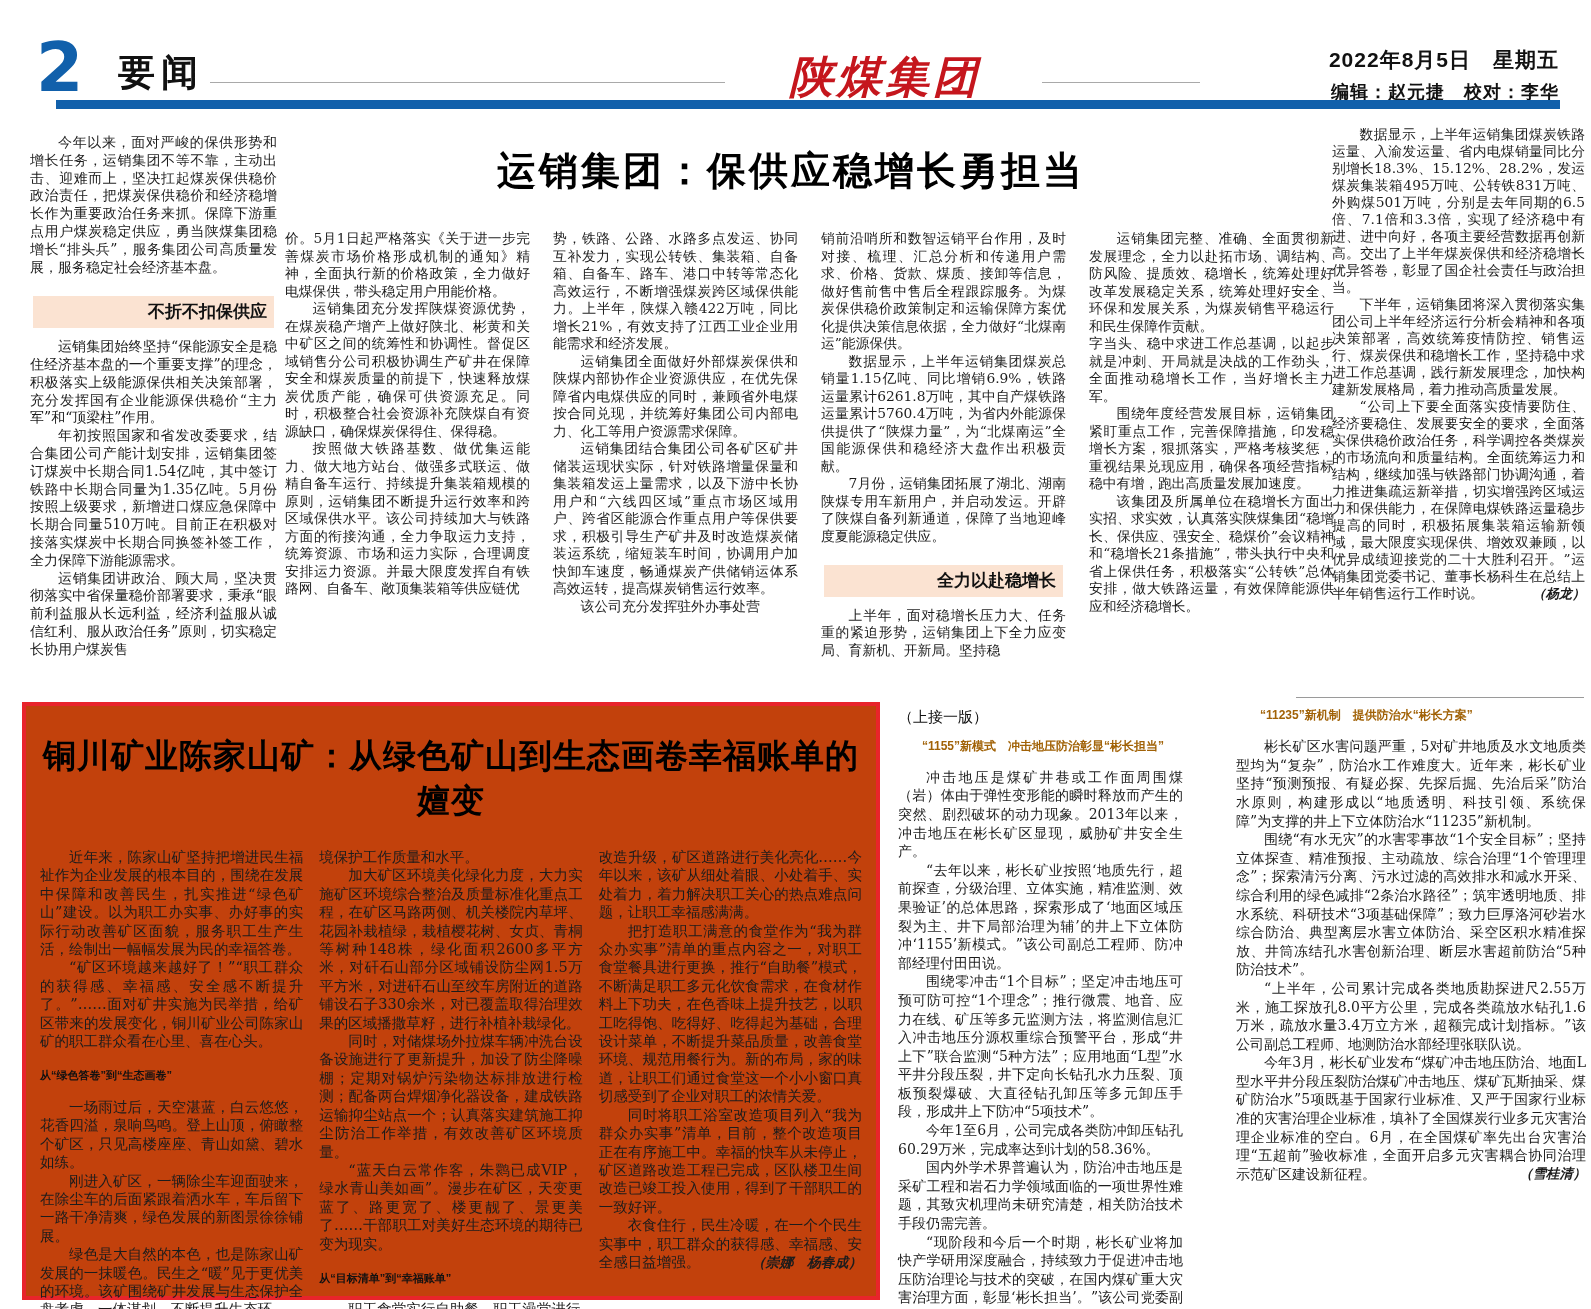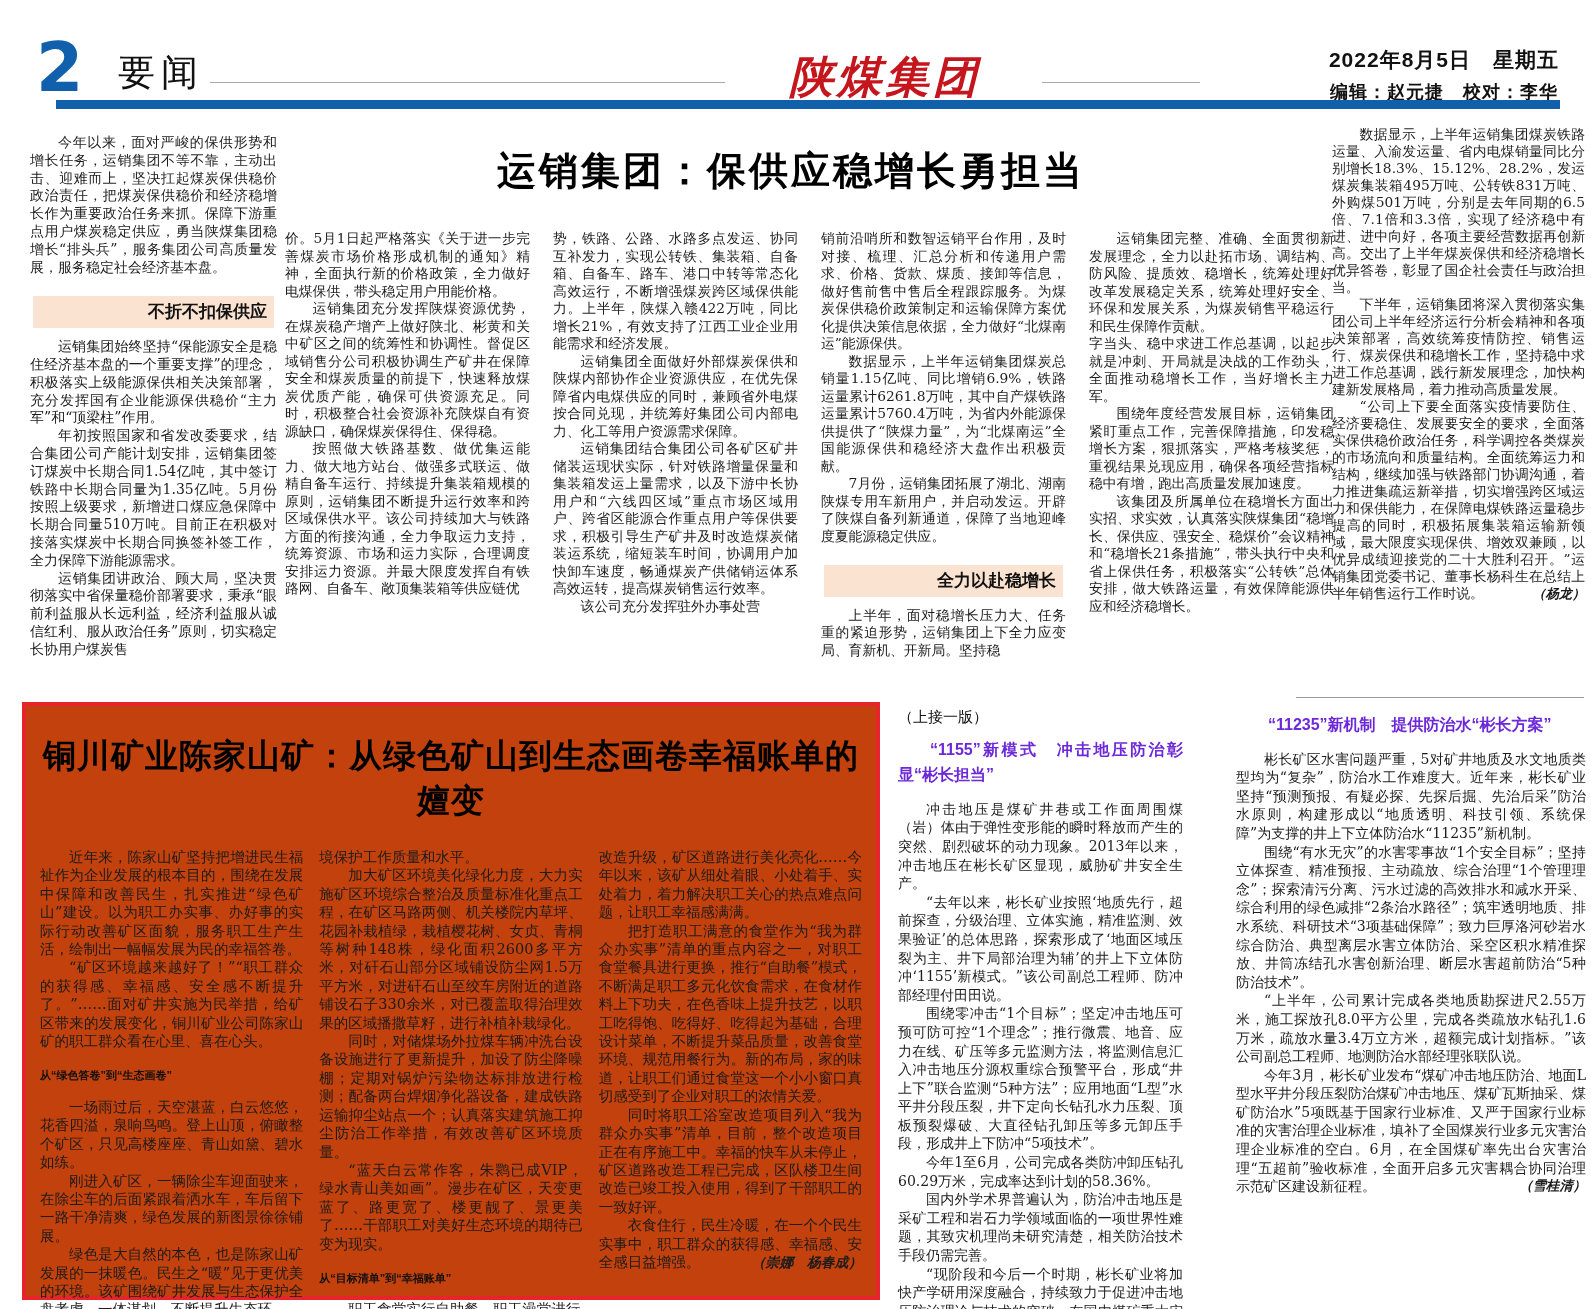--- a/index.html
+++ b/index.html
@@ -2,42 +2,42 @@
 <html><head>
 <meta charset="utf-8">
 <style>
   html,body{margin:0;padding:0;background:#e8e8e8;}
   .page{position:relative;width:1591px;height:1309px;background:#ffffff;overflow:hidden;
         font-family:"DejaVu Serif",serif;color:#1c1c1c;margin:0 auto;}
   
   .pagenum{position:absolute;left:36px;top:34px;font-family:"DejaVu Sans",sans-serif;
            font-weight:bold;font-size:68px;line-height:1;color:#1160ab;}
   .section-title{position:absolute;left:118px;top:48px;font-family:"Liberation Sans",sans-serif;
-           font-weight:normal;font-size:37px;letter-spacing:6px;color:#111;}
+           font-weight:bold;font-size:37px;letter-spacing:6px;color:#111;}
   .hline{position:absolute;top:82px;height:1px;background:#a9a9a9;}
   .hline.l{left:210px;width:515px;}
   .hline.r{left:1042px;width:158px;}
   .masthead{position:absolute;left:735px;top:48px;width:300px;text-align:center;
            color:#c5161d;font-weight:bold;font-style:italic;font-size:44px;letter-spacing:4px;
            font-family:"DejaVu Serif",serif;}
-  .dateblock{position:absolute;right:32px;top:46px;text-align:center;
+  .dateblock{position:absolute;right:32px;top:46px;text-align:right;
            font-family:"Liberation Sans",sans-serif;color:#111;}
   .dateblock .d1{font-size:21px;font-weight:bold;letter-spacing:1px;}
   .dateblock .d2{font-size:18px;font-weight:bold;margin-top:6px;letter-spacing:1px;}
   .bluebar{position:absolute;left:56px;top:100px;width:1504px;height:9px;background:#1160ab;}
   
   .para{text-align:justify;text-indent:2em;margin:0;overflow-wrap:break-word;}
   .para.cont{text-indent:0;}
   .sig{float:right;font-weight:bold;font-style:italic;font-size:0.95em;}
   .pinkhead{background:#fbe3d2;font-family:"Liberation Sans",sans-serif;font-weight:bold;
            font-size:17px;text-align:right;padding:7px 7px;margin:20px 3px 10px;color:#111;}
   .sechead{font-family:"Liberation Sans",sans-serif;font-weight:bold;font-size:11px;
            text-align:left;margin:16px 0 13px;color:#111;}
-  .boldhead{font-family:"Liberation Sans",sans-serif;font-weight:bold;font-size:16px;
-           text-indent:2em;text-align:justify;line-height:1.6;margin:6px 0 12px;color:#6d28d9;}
+  .boldhead{font-family:"Liberation Sans",sans-serif;font-weight:bold;font-size:12px;
+           text-indent:2em;text-align:justify;line-height:1.6;margin:0 0 12px;color:#a16207;}
   
   .a1-left{position:absolute;left:30px;top:122px;width:247px;padding-top:12px;
            font-size:14px;line-height:17.8px;}
   .a1-main{position:absolute;left:285px;top:118px;width:1012px;}
   .a1-main h1{font-family:"Liberation Sans",sans-serif;font-weight:900;font-size:39px;
            letter-spacing:3px;text-align:center;margin:26px 0 32px;color:#000;}
   .a1-cols{display:flex;gap:23px;}
   .acol{width:245px;flex:none;font-size:13.8px;line-height:17.5px;}
   .a1-right{position:absolute;left:1308px;top:120px;width:253px;padding-top:6px;
            font-size:13.8px;line-height:17px;margin-left:24px;}

